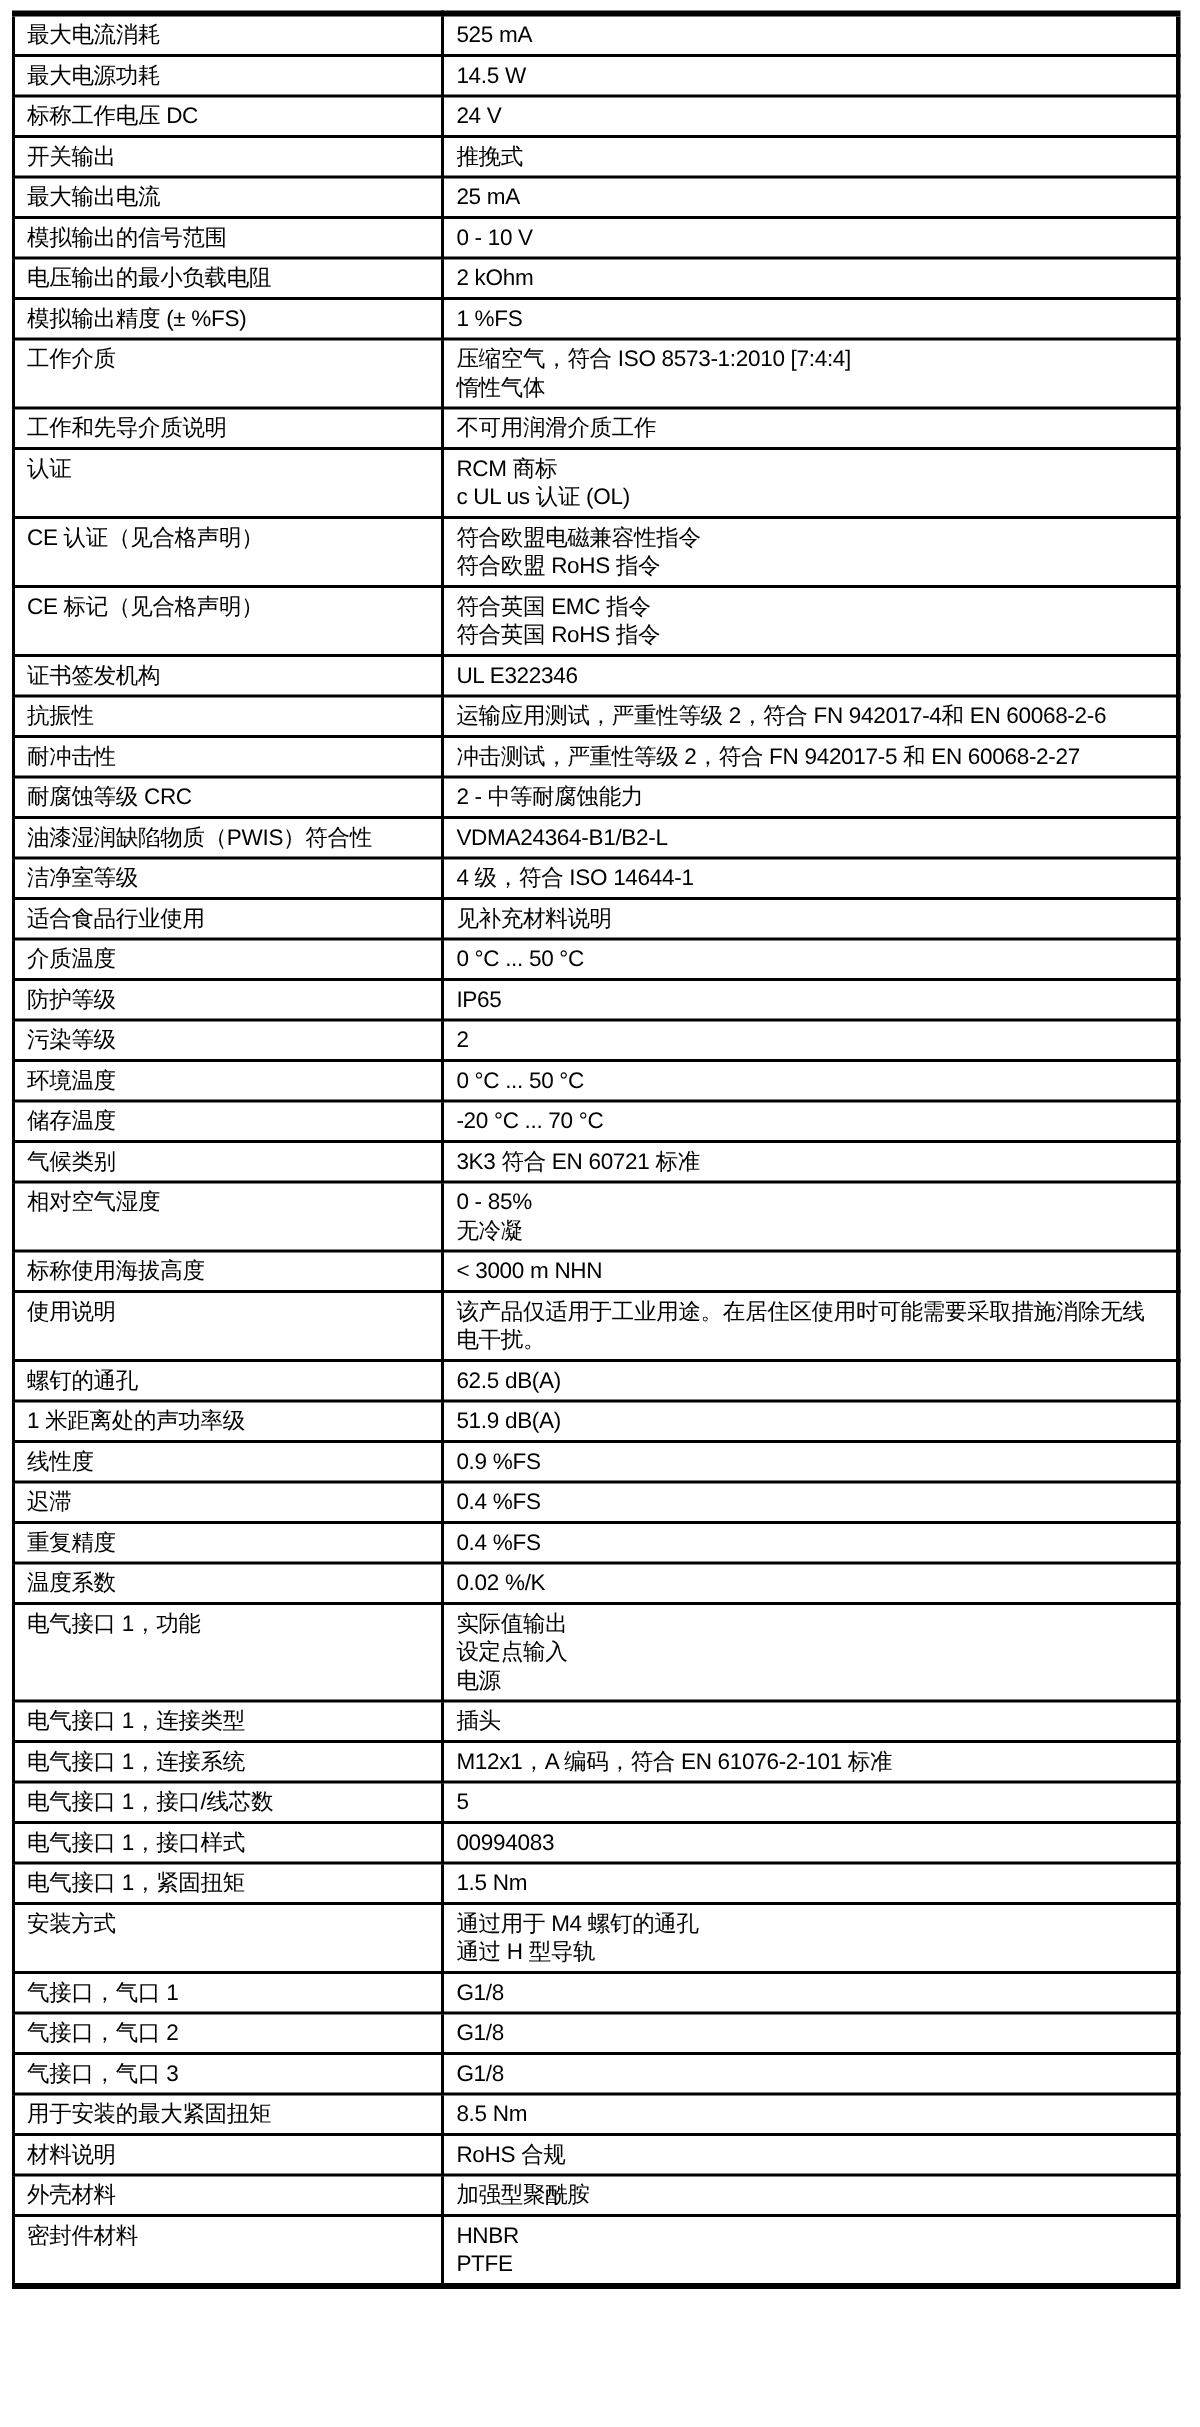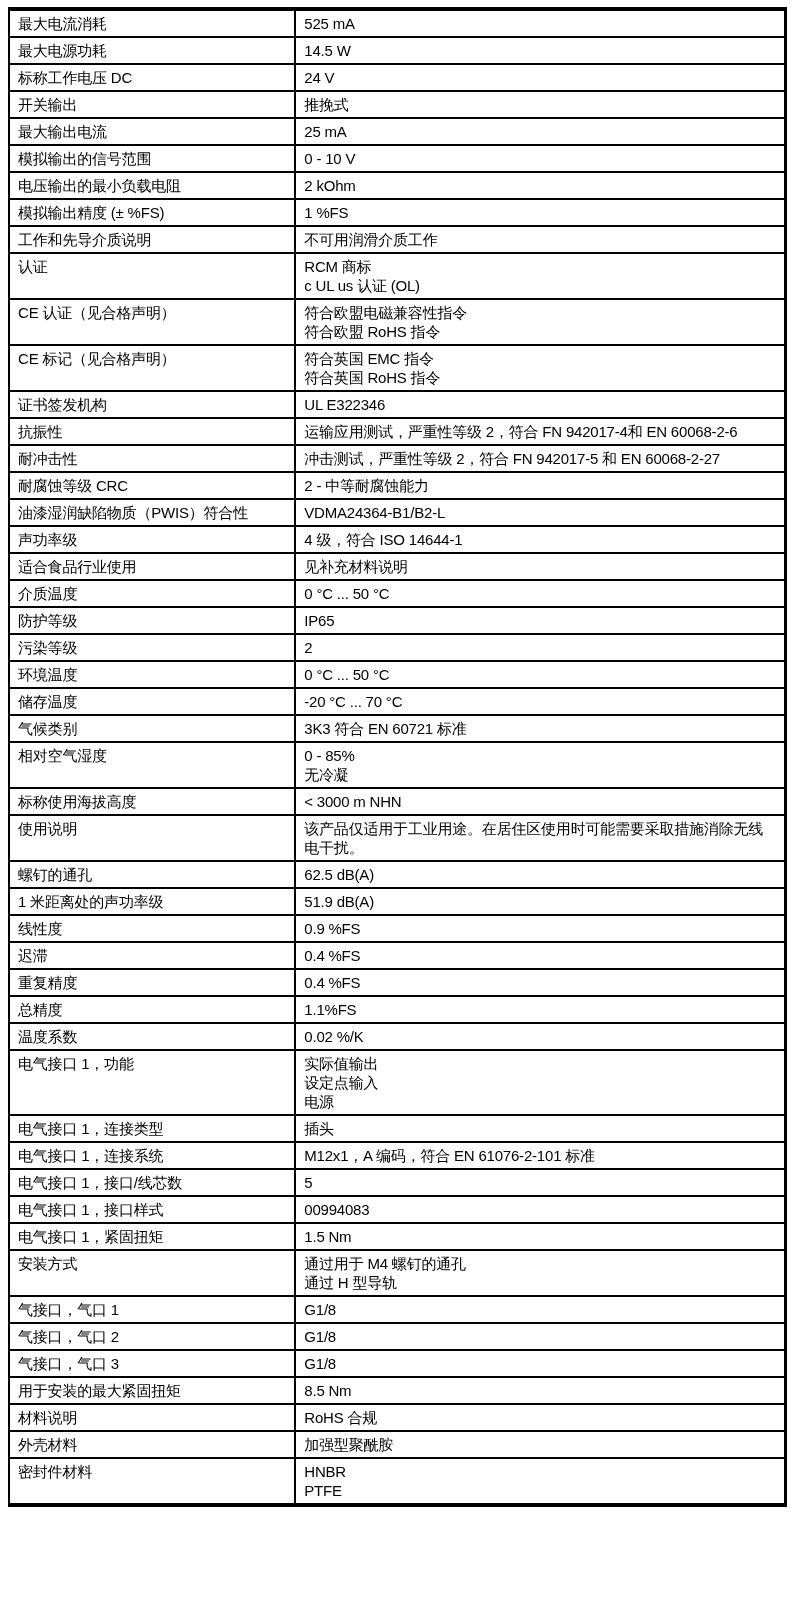--- a/index.html
+++ b/index.html
@@ -77,20 +77,24 @@
         </tr>
         <tr>
           <td class="label-cell">电压输出的最小负载电阻</td>
           <td class="value-cell"><span>2 kOhm</span></td>
         </tr>
         <tr>
           <td class="label-cell">模拟输出精度 (± %FS)</td>
           <td class="value-cell"><span>1 %FS</span></td>
         </tr>
         <tr>
+          <td class="label-cell">工作介质</td>
+          <td class="value-cell"><span>压缩空气，符合 ISO 8573-1:2010 [7:4:4]</span><br><span>惰性气体</span></td>
+        </tr>
+        <tr>
           <td class="label-cell">工作和先导介质说明</td>
           <td class="value-cell"><span>不可用润滑介质工作</span></td>
         </tr>
         <tr>
           <td class="label-cell">认证</td>
           <td class="value-cell"><span>RCM 商标</span><br><span>c UL us 认证 (OL)</span></td>
         </tr>
         <tr>
           <td class="label-cell">CE 认证（见合格声明）</td>
           <td class="value-cell"><span>符合欧盟电磁兼容性指令</span><br><span>符合欧盟 RoHS 指令</span></td>
@@ -113,21 +117,21 @@
         </tr>
         <tr>
           <td class="label-cell">耐腐蚀等级 CRC</td>
           <td class="value-cell"><span>2 - 中等耐腐蚀能力</span></td>
         </tr>
         <tr>
           <td class="label-cell">油漆湿润缺陷物质（PWIS）符合性</td>
           <td class="value-cell"><span>VDMA24364-B1/B2-L</span></td>
         </tr>
         <tr>
-          <td class="label-cell">声功率级</td>
+          <td class="label-cell">洁净室等级</td>
           <td class="value-cell"><span>4 级，符合 ISO 14644-1</span></td>
         </tr>
         <tr>
           <td class="label-cell">适合食品行业使用</td>
           <td class="value-cell"><span>见补充材料说明</span></td>
         </tr>
         <tr>
           <td class="label-cell">介质温度</td>
           <td class="value-cell"><span>0 °C ... 50 °C</span></td>
         </tr>
@@ -175,24 +179,20 @@
           <td class="label-cell">线性度</td>
           <td class="value-cell"><span>0.9 %FS</span></td>
         </tr>
         <tr>
           <td class="label-cell">迟滞</td>
           <td class="value-cell"><span>0.4 %FS</span></td>
         </tr>
         <tr>
           <td class="label-cell">重复精度</td>
           <td class="value-cell"><span>0.4 %FS</span></td>
-        </tr>
-        <tr>
-          <td class="label-cell">总精度</td>
-          <td class="value-cell"><span>1.1%FS</span></td>
         </tr>
         <tr>
           <td class="label-cell">温度系数</td>
           <td class="value-cell"><span>0.02 %/K</span></td>
         </tr>
         <tr>
           <td class="label-cell">电气接口 1，功能</td>
           <td class="value-cell"><span>实际值输出</span><br><span>设定点输入</span><br><span>电源</span></td>
         </tr>
         <tr>

